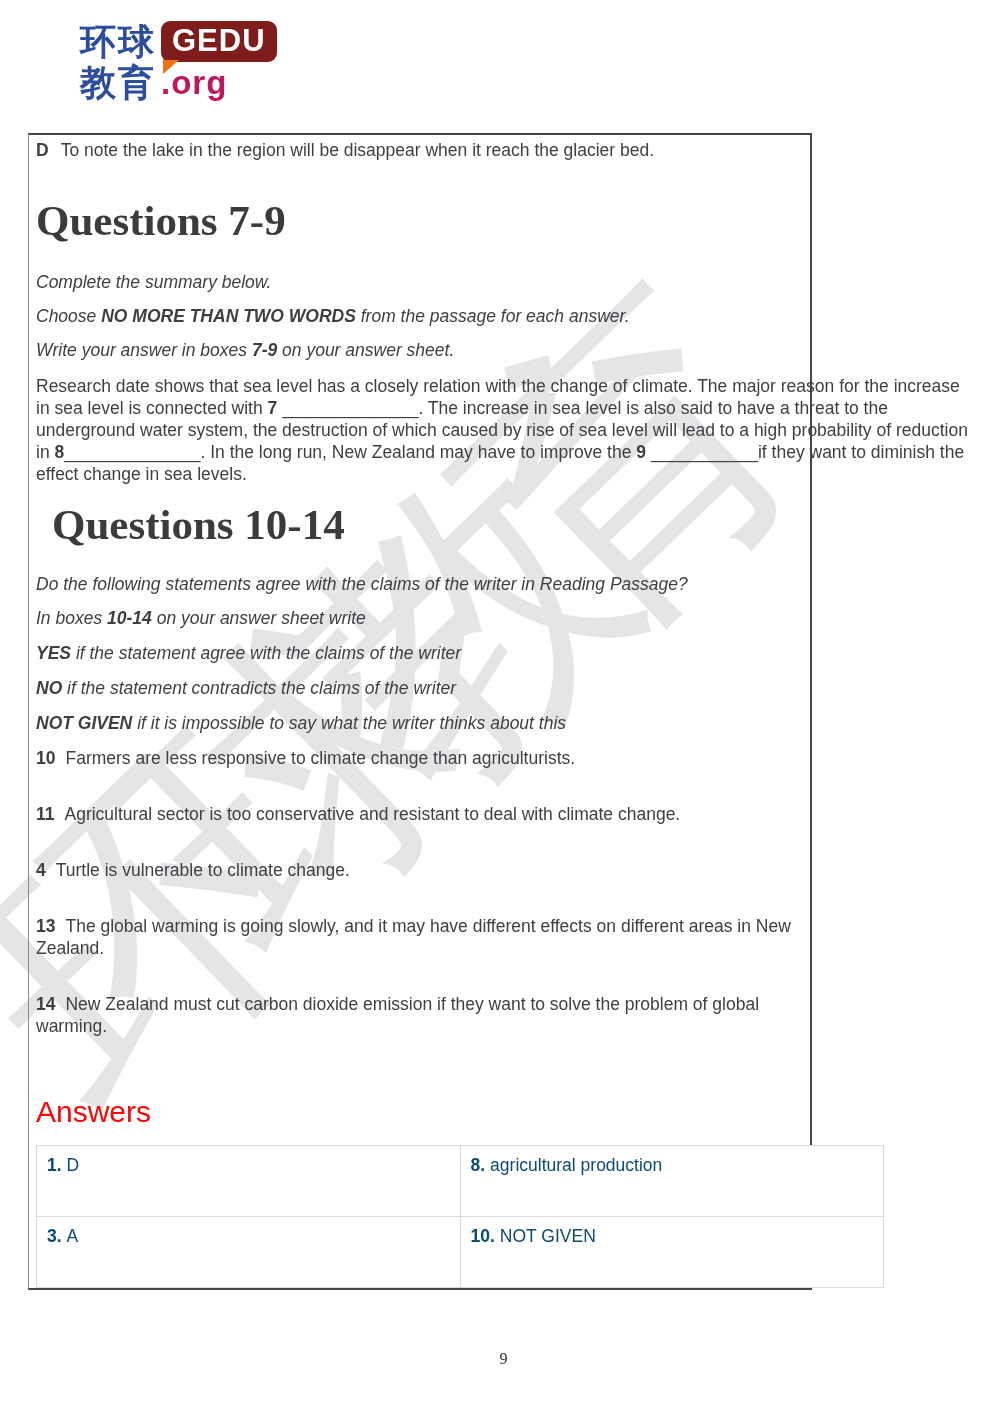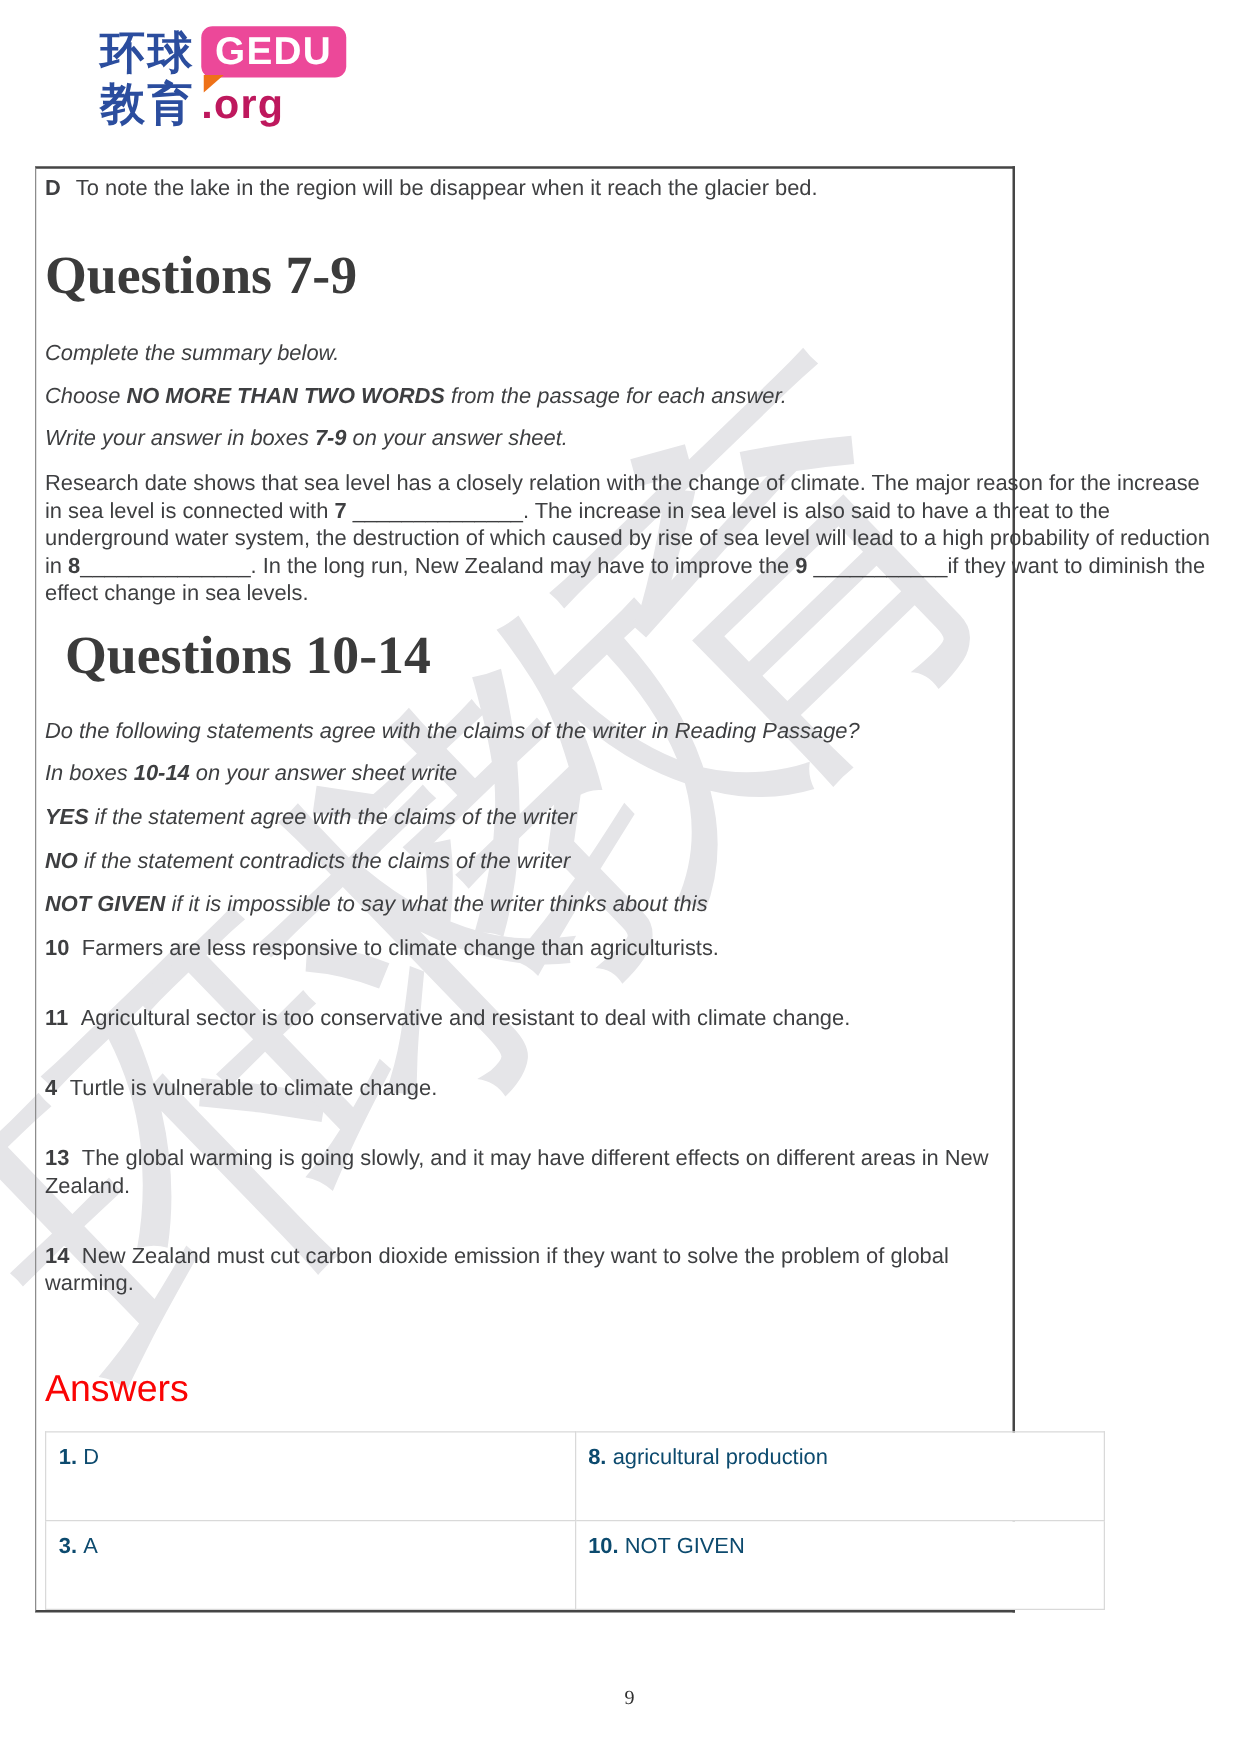--- a/index.html
+++ b/index.html
@@ -7,21 +7,21 @@
         font-family:"Liberation Sans",sans-serif;color:#3e3f41;}
   
   .watermark{position:absolute;left:130px;top:855px;height:300px;line-height:300px;
              font-size:300px;letter-spacing:-70px;color:#e5e5e8;white-space:nowrap;
              transform:rotate(-44deg);transform-origin:0 100%;z-index:0;
              font-family:"DejaVu Sans",sans-serif;user-select:none;}
   
   .logo{position:absolute;left:80px;top:21px;display:flex;gap:5px;z-index:2;}
   .logo-cn{color:#2b4d9e;font-weight:700;font-size:36px;line-height:41px;letter-spacing:2px;}
   .logo-right{display:flex;flex-direction:column;align-items:flex-start;}
-  .bubble{position:relative;background:#ec4899;color:#fff;font-weight:700;font-size:31px;
+  .bubble{position:relative;background:#7f1d1d;color:#fff;font-weight:700;font-size:31px;
           line-height:36px;padding:2px 11px 3px;border-radius:9px;letter-spacing:1px;}
   .bubble::after{content:"";position:absolute;left:2px;bottom:-12px;width:0;height:0;
                  border-top:14px solid #ee7118;border-right:16px solid transparent;}
   .org{color:#be185d;font-weight:700;font-size:33px;line-height:34px;margin-top:4px;letter-spacing:1px;}
   
   .content-box{position:absolute;left:28px;top:133px;width:784px;height:1157px;box-sizing:border-box;
                border:2px solid #454545;border-left:1px solid #8c8c8c;padding:0 4px 0 5px;z-index:1;}
   .content-box p{margin:0;}
   .bt{font-size:17.5px;line-height:22px;color:#3e3f41;}
   .d-line{margin:4px 0 0 2px !important;}

